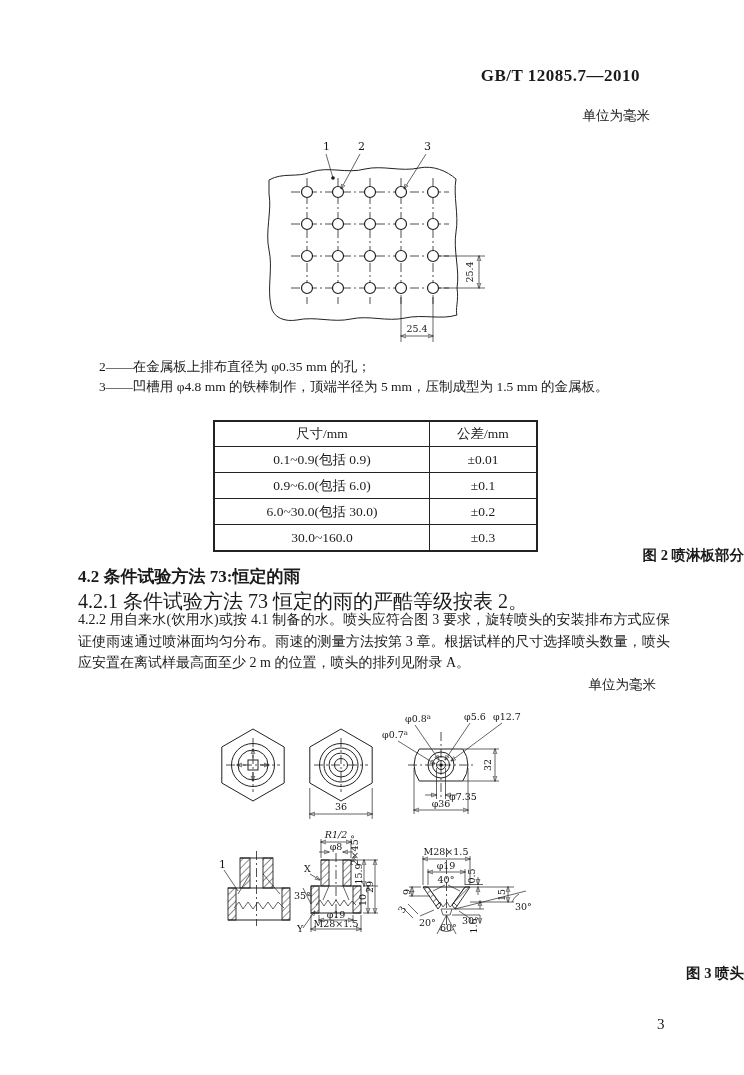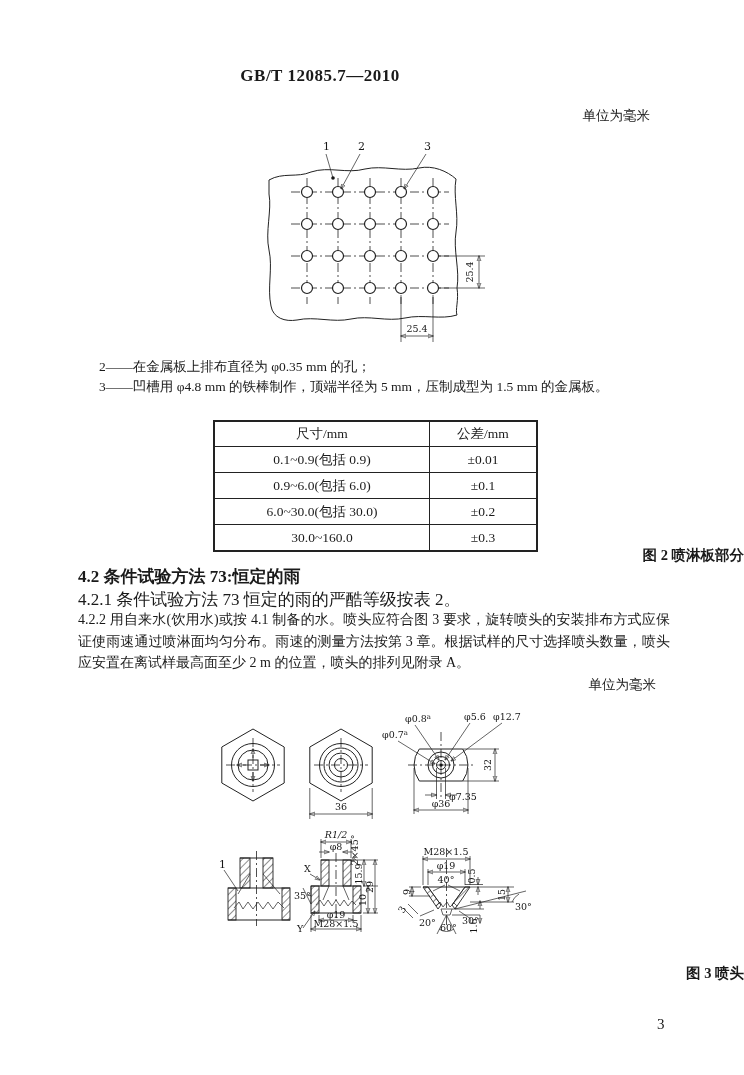--- a/index.html
+++ b/index.html
@@ -2,37 +2,37 @@
 <html><head>
 <meta charset="utf-8">
 <style>
   html,body{margin:0;padding:0;}
   body{
     width:744px;height:1075px;position:relative;background:#ffffff;
     font-family:"Liberation Serif","DejaVu Serif",serif;color:#1a1a1a;
     overflow:hidden;
   }
   .abs{position:absolute;}
-  .doc-number{top:66px;left:0;right:104px;text-align:center;font-size:17px;font-weight:bold;letter-spacing:0.5px;}
+  .doc-number{top:66px;left:0;right:104px;text-align:right;font-size:17px;font-weight:bold;letter-spacing:0.5px;}
   .units1{top:107px;left:0;right:94px;text-align:right;font-size:13.5px;}
   .units2{top:676px;left:0;right:88px;text-align:right;font-size:13.5px;}
   .fig2{top:138px;left:245px;}
   .legend{top:357px;left:99px;font-size:13.5px;line-height:19.5px;}
   .spec-table{top:420px;left:213px;border-collapse:collapse;font-size:13.5px;}
   .spec-table td,.spec-table th{border:1px solid #222;text-align:center;font-weight:normal;padding:0;margin-top:44px;}
   .spec-table{border:2px solid #222;}
   .spec-table th{height:24px;}
   .spec-table td{height:25px;}
   .col-size{width:214px;}
   .col-tol{width:106px;}
   .caption{left:0;right:0;text-align:right;font-size:14.5px;font-weight:bold;}
   .cap2{top:546px;}
   .cap3{top:964px;}
   .h42{top:565px;left:78px;font-size:17px;font-weight:bold;}
-  .p421{top:588px;left:78px;font-size:17px;}
+  .p421{top:588px;left:78px;font-size:20px;}
   .p422{top:609px;left:78px;width:592px;font-size:14px;line-height:21.5px;text-align:justify;}
   .fig3{top:698px;left:212px;}
   .pageno{top:1016px;left:657px;font-size:15px;}
   svg{display:block;}
   svg text{font-family:"DejaVu Serif","Liberation Serif",serif;fill:#161616;font-size:9.5px;}
   svg .callout{font-size:11px;}
   svg line,svg path,svg polyline,svg polygon,svg circle,svg rect{stroke:#222;fill:none;stroke-width:1;}
   svg .cl{stroke-dasharray:9 3 2 3;stroke-width:0.8;}
   svg .thin{stroke-width:0.7;}
   svg .hatch{fill:url(#hp);stroke:#222;stroke-width:0.9;}

